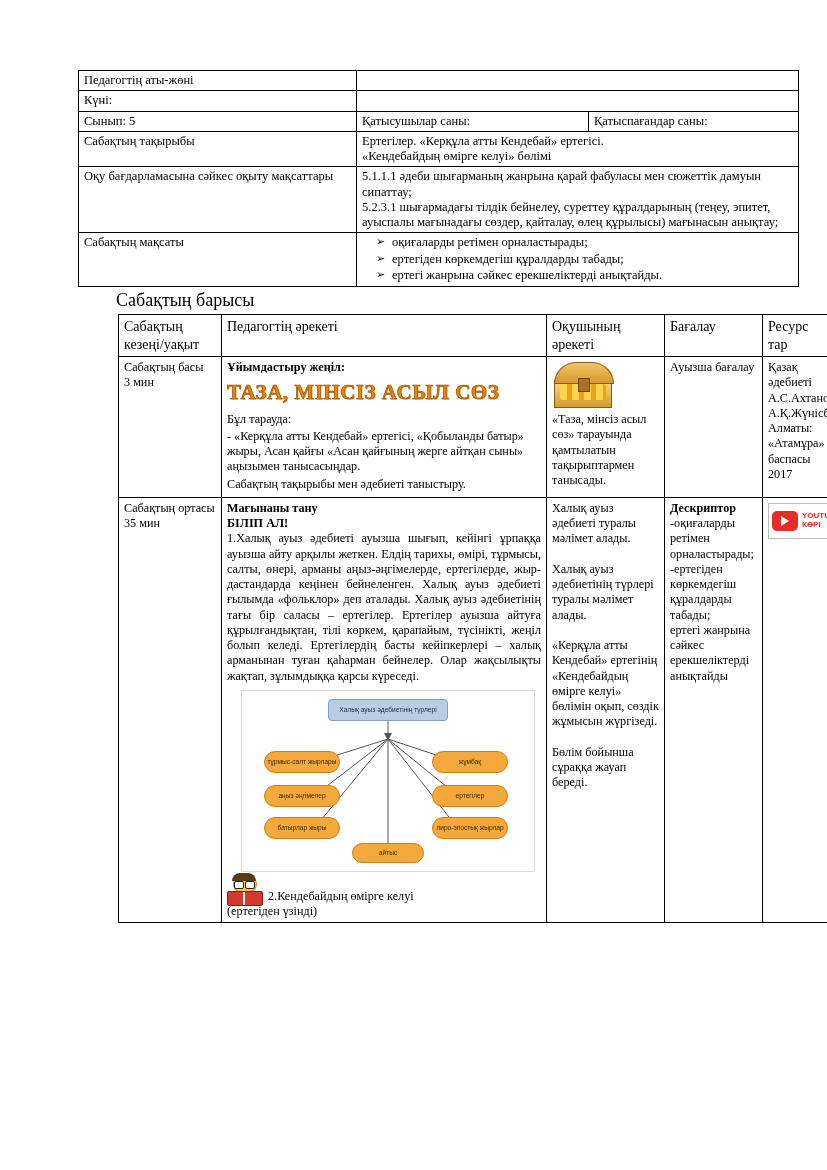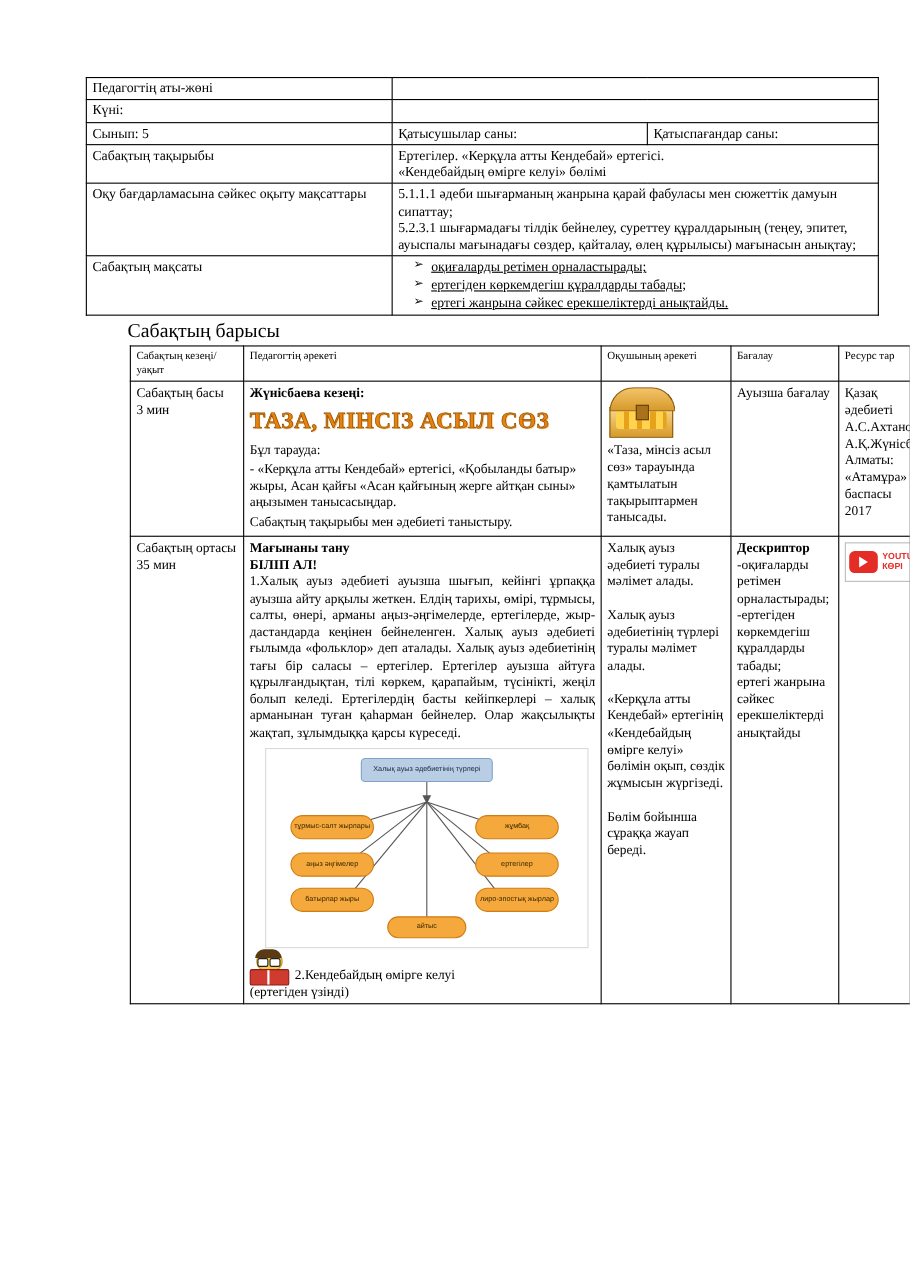--- a/index.html
+++ b/index.html
@@ -45,28 +45,27 @@
     margin-left: 40px;
   }
   .t2 td {
     border: 1px solid #000;
     padding: 3px 5px;
     font-size: 12.2px;
     vertical-align: top;
     line-height: 1.25;
   }
   .t2 .hdr td {
-    font-size: 10px;
+    font-size: 14px;
   }
   .bold { font-weight: bold; }
   ul.arrow {
     list-style: none;
     margin: 0;
     padding: 0 0 0 14px;
-    text-decoration: underline;
   }
   ul.arrow li {
     position: relative;
     padding-left: 16px;
     margin-bottom: 1px;
     font-size: 12.5px;
   }
   ul.arrow li:before {
     content: "\27A2";
     position: absolute;
@@ -293,21 +292,21 @@
       <td>Педагогтің әрекеті</td>
       <td>Оқушының әрекеті</td>
       <td>Бағалау</td>
       <td>Ресурс тар</td>
     </tr>
 
     <tr>
       <td style="white-space:pre-line">Сабақтың басы
 3 мин</td>
       <td>
-        <p class="bold">Жүнісбаева кезеңі:</p>
+        <p class="bold">Ұйымдастыру жеңіл:</p>
         <div class="wordart">ТАЗА, МІНСІЗ АСЫЛ СӨЗ</div>
         <p class="para">Бұл тарауда:</p>
         <p class="para">- «Керқұла атты Кендебай» ертегісі, «Қобыланды батыр» жыры, Асан қайғы «Асан қайғының жерге айтқан сыны» аңызымен танысасыңдар.</p>
         <p class="para">Сабақтың тақырыбы мен әдебиеті таныстыру.</p>
       </td>
       <td>
         <div class="chest">
           <div class="body"></div>
           <div class="coins"></div>
           <div class="lid"></div>

